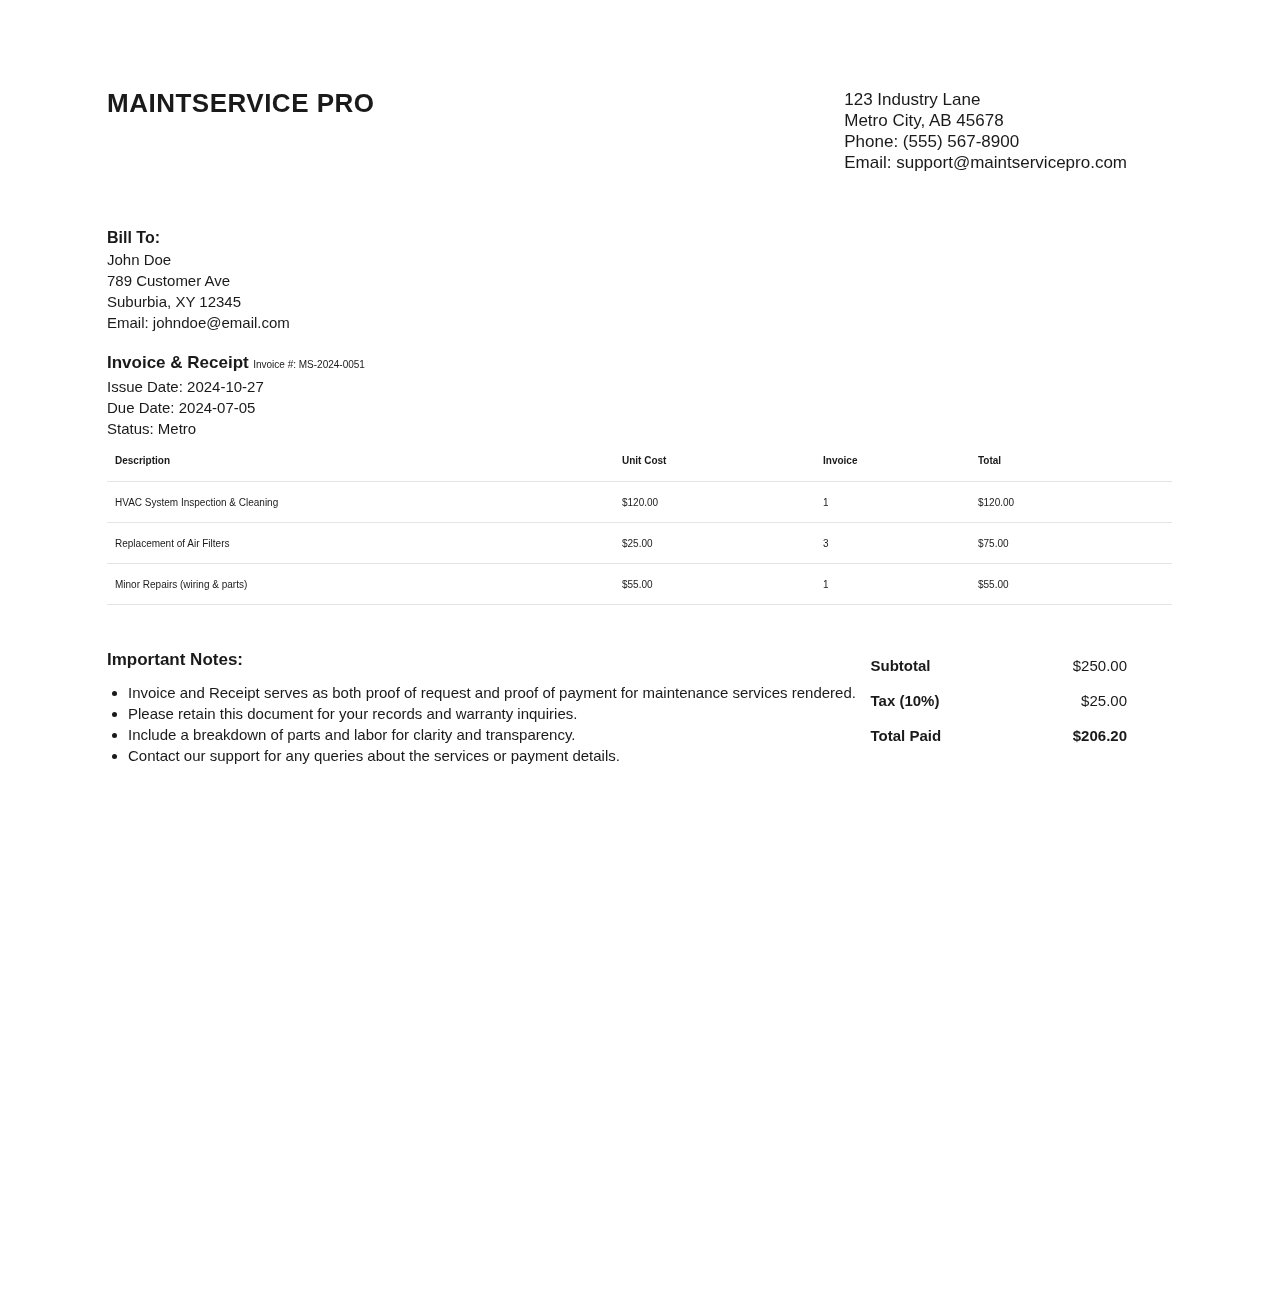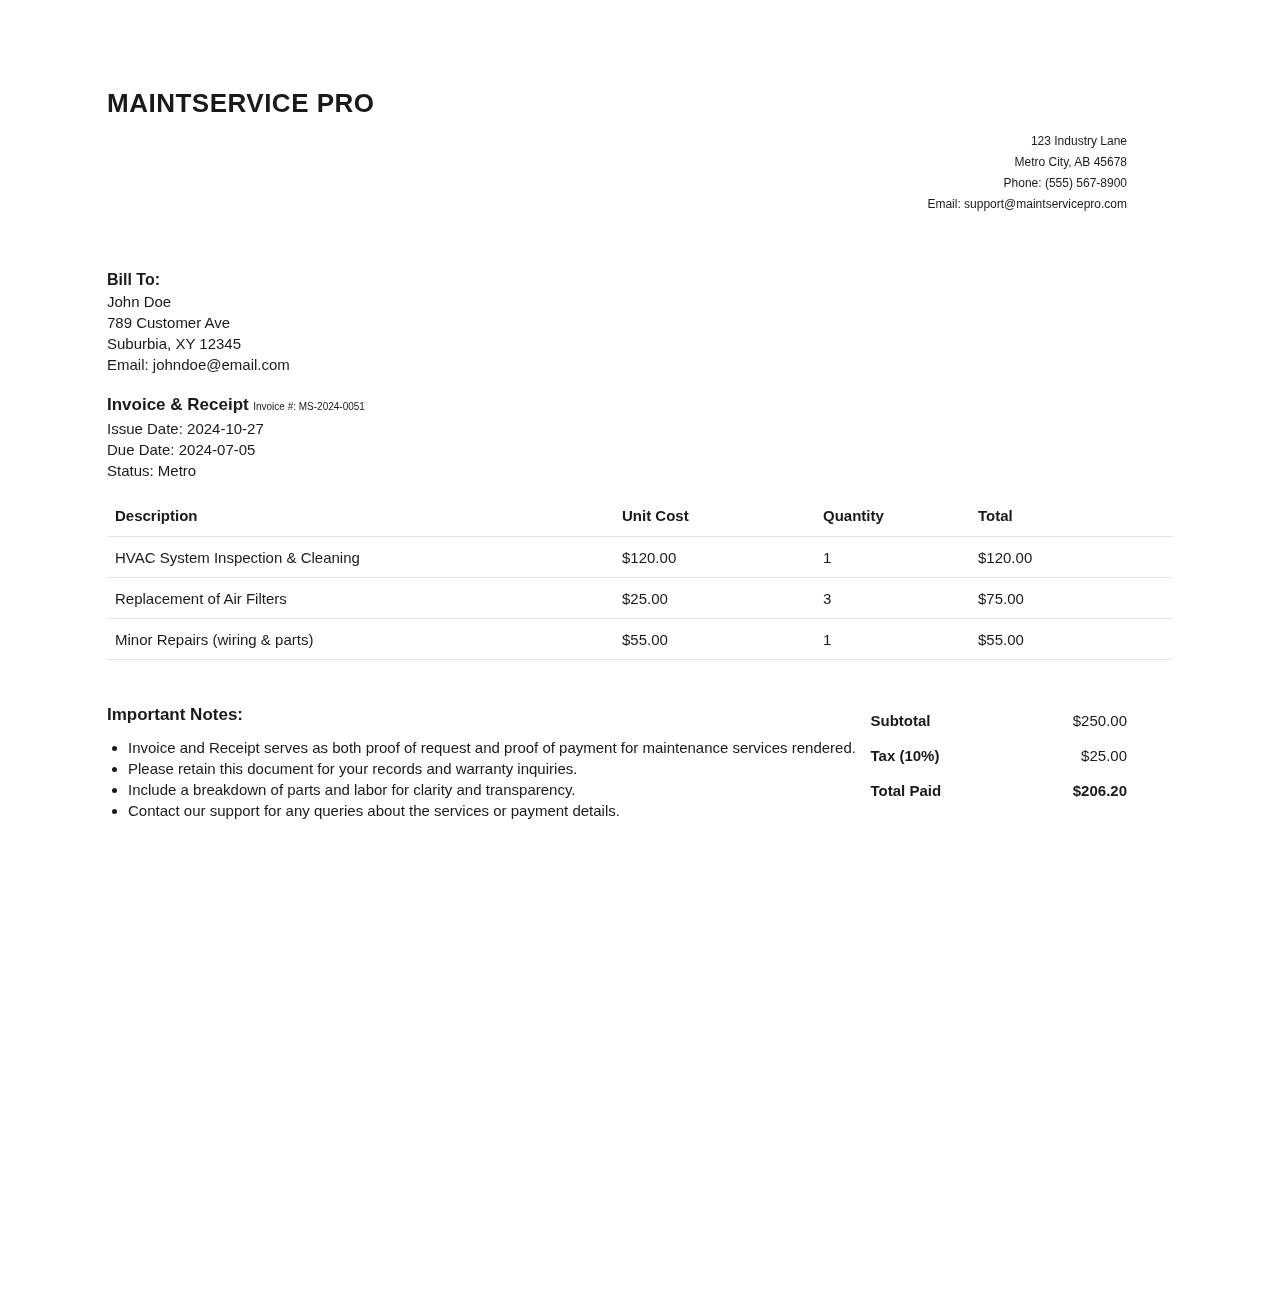--- a/index.html
+++ b/index.html
@@ -24,25 +24,24 @@
     align-items: flex-start;
   }
   .company-name {
     margin: 0;
     font-size: 26px;
     line-height: 30px;
     font-weight: 700;
     letter-spacing: 0.5px;
   }
   .company-address {
-    text-align: right;
-    font-size: 12px;
+    text-align: left;
+    font-size: 17px;
     line-height: 21px;
     padding-top: 1px;
-    margin-top: 42px;
   }
 
   
   .bill-to { margin-top: 54px; }
   .section-heading {
     font-size: 16px;
     font-weight: 700;
     line-height: 22px;
   }
   .addr-line {
@@ -60,24 +59,24 @@
     font-weight: 700;
   }
   .invoice-number {
     font-size: 10px;
     font-weight: 400;
   }
 
   
   table.items {
     width: 100%;
-    margin-top: 24px;
+    margin-top: 11px;
     border-collapse: collapse;
     table-layout: fixed;
-    font-size: 15px;
+    font-size: 10px;
   }
   table.items col.c1 { width: 507px; }
   table.items col.c2 { width: 201px; }
   table.items col.c3 { width: 155px; }
   table.items col.c4 { width: 202px; }
   table.items th {
     text-align: left;
     font-weight: 600;
     padding: 0 0 10px 8px;
     border-bottom: 1px solid #e4e4e4;
@@ -164,21 +163,21 @@
     <colgroup>
         <col class="c1">
         <col class="c2">
         <col class="c3">
         <col class="c4">
       </colgroup>
     <thead>
       <tr>
         <th>Description</th>
         <th>Unit Cost</th>
-        <th>Quantity</th>
+        <th>Invoice</th>
         <th>Total</th>
       </tr>
     </thead>
     <tbody>
       <tr>
         <td>HVAC System Inspection &amp; Cleaning</td>
         <td>$120.00</td>
         <td>1</td>
         <td>$120.00</td>
       </tr>

